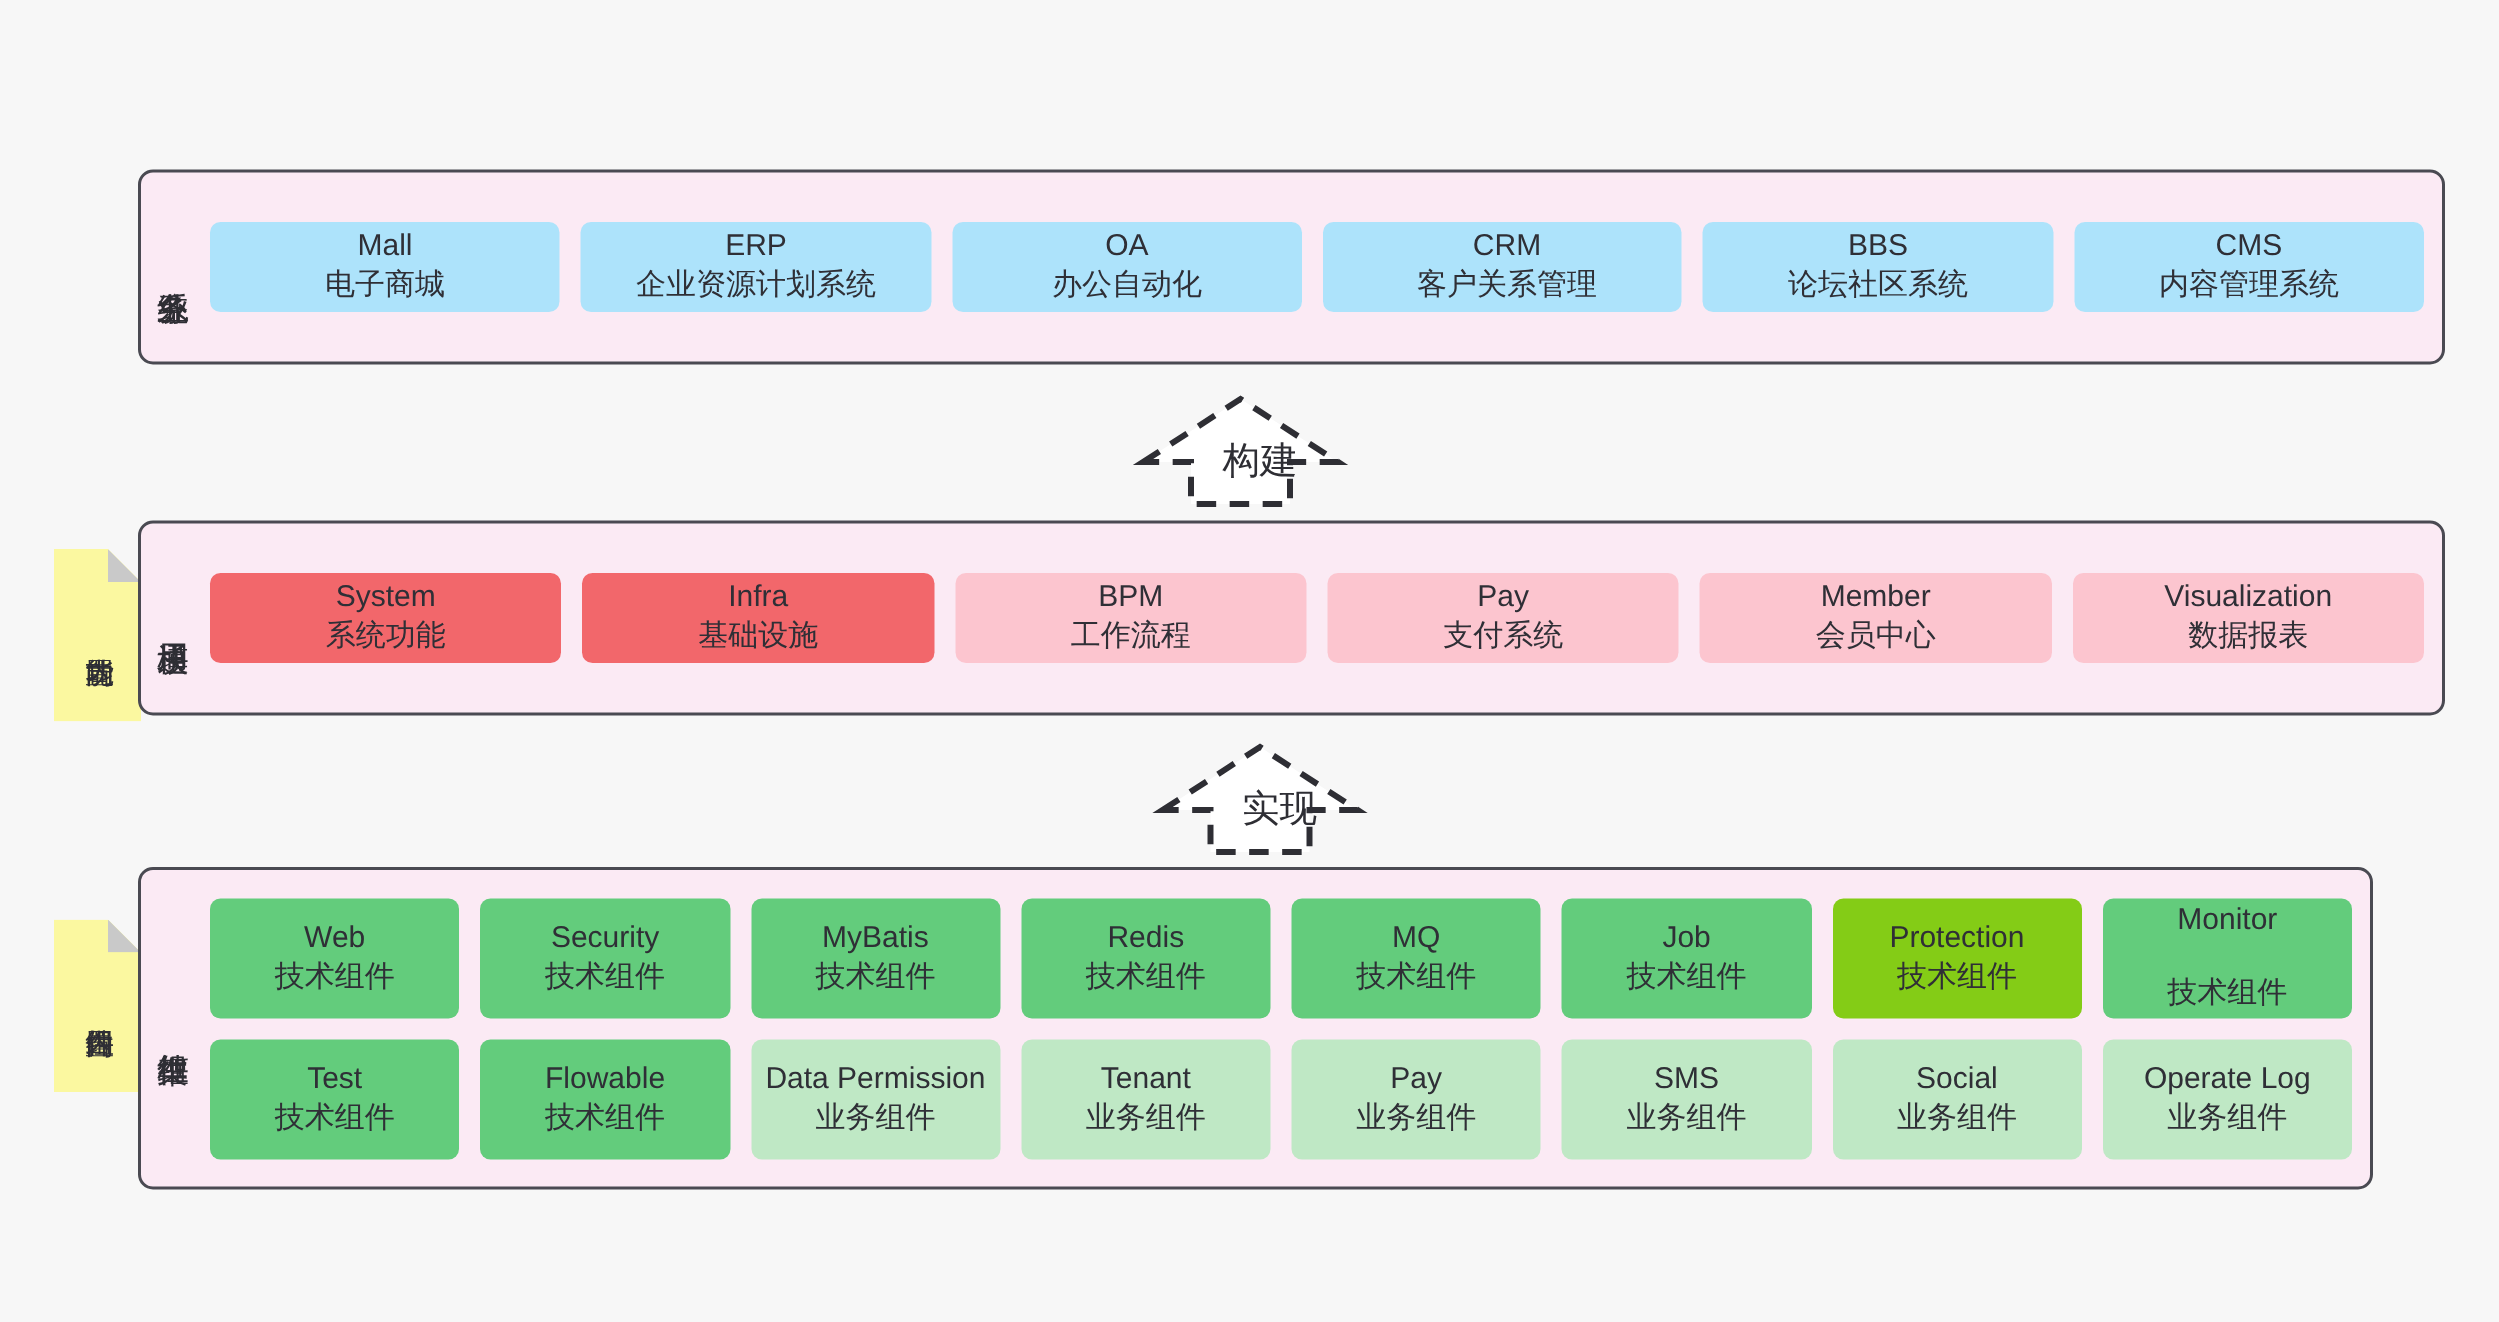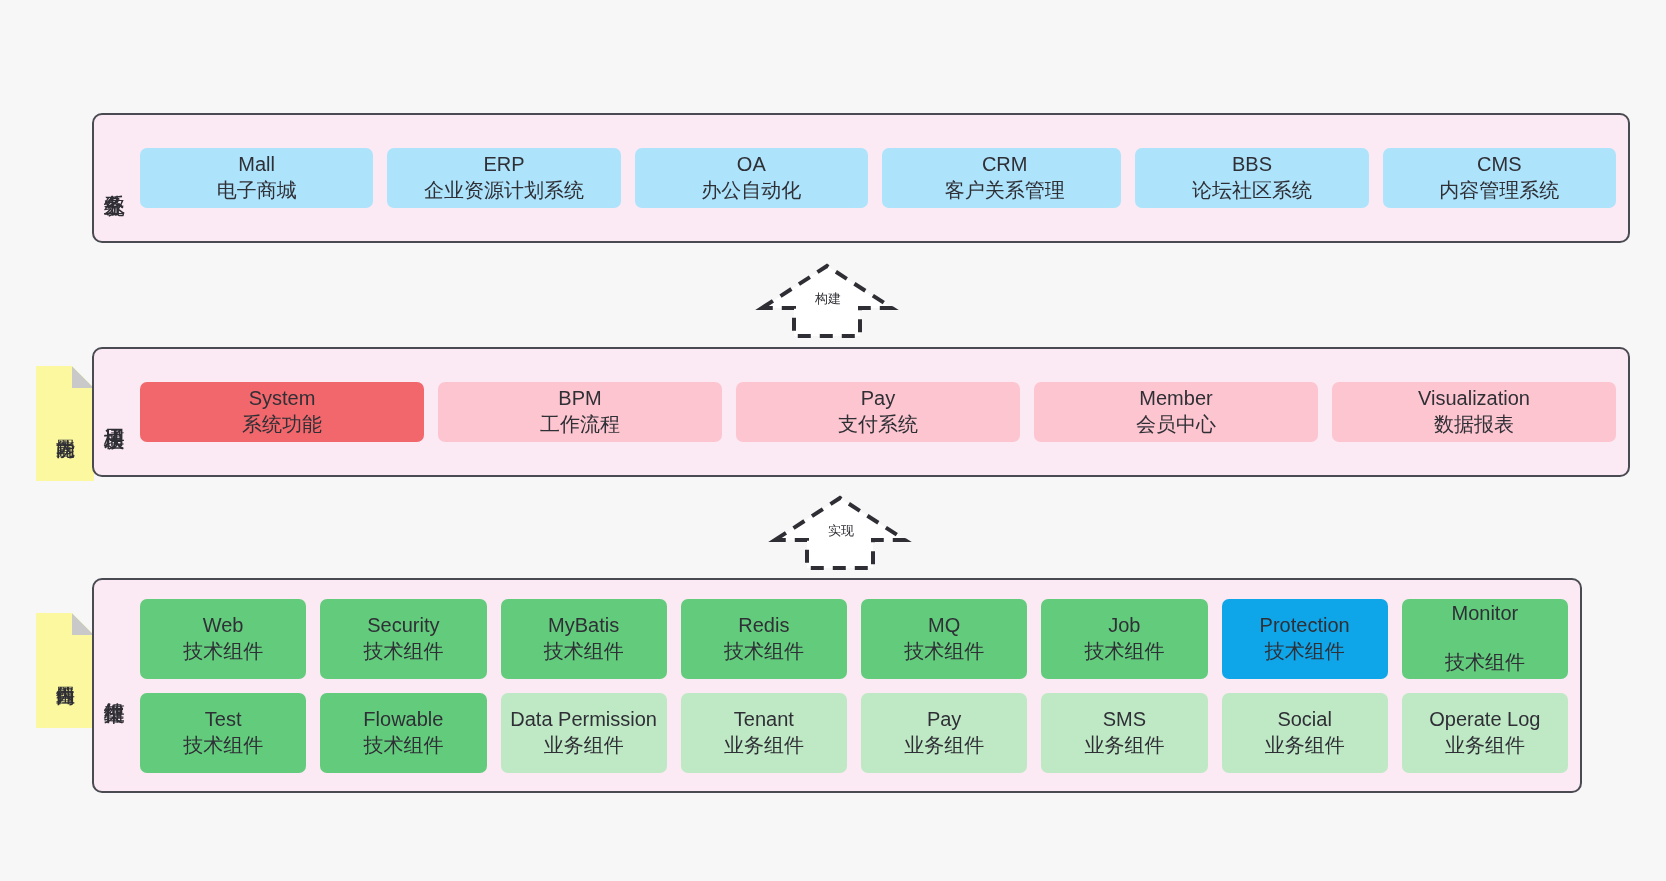--- a/index.html
+++ b/index.html
@@ -110,21 +110,21 @@
     background: #c9c9c9;
     clip-path: polygon(0 0, 100% 100%, 0 100%);
   }
 
   
   .arrow {
     position: absolute;
   }
   .arrow-label {
     position: absolute;
-    font-size: 13px;
+    font-size: 25px;
     color: #2e2e34;
     white-space: nowrap;
     user-select: none;
   }
 </style>
 </head>
 <body>
 
 <div id="canvas">
 
@@ -173,20 +173,24 @@
   </div>
 
   <div class="layer" id="layer-1" style="left:92px; top:347px; width:1538px; height:130px;">
     <div class="layer-title">通用模块</div>
     <div class="layer-body">
       <div class="row">
         <div class="cell" style="background:#f2676b;">
           <span class="en">System</span>
           <span class="cn">系统功能</span>
         </div>
+        <div class="cell" style="background:#f2676b;">
+          <span class="en">Infra</span>
+          <span class="cn">基础设施</span>
+        </div>
         <div class="cell" style="background:#fcc5cf;">
           <span class="en">BPM</span>
           <span class="cn">工作流程</span>
         </div>
         <div class="cell" style="background:#fcc5cf;">
           <span class="en">Pay</span>
           <span class="cn">支付系统</span>
         </div>
         <div class="cell" style="background:#fcc5cf;">
           <span class="en">Member</span>
@@ -234,21 +238,21 @@
           <span class="cn">技术组件</span>
         </div>
         <div class="cell" style="background:#63cc7c;">
           <span class="en">MQ</span>
           <span class="cn">技术组件</span>
         </div>
         <div class="cell" style="background:#63cc7c;">
           <span class="en">Job</span>
           <span class="cn">技术组件</span>
         </div>
-        <div class="cell" style="background:#0ea5e9;">
+        <div class="cell" style="background:#84cc16;">
           <span class="en">Protection</span>
           <span class="cn">技术组件</span>
         </div>
         <div class="cell" style="background:#63cc7c;gap:23px;">
           <span class="en">Monitor</span>
           <span class="cn">技术组件</span>
         </div>
       </div>
 
       <div class="row" style="height:80px;">

